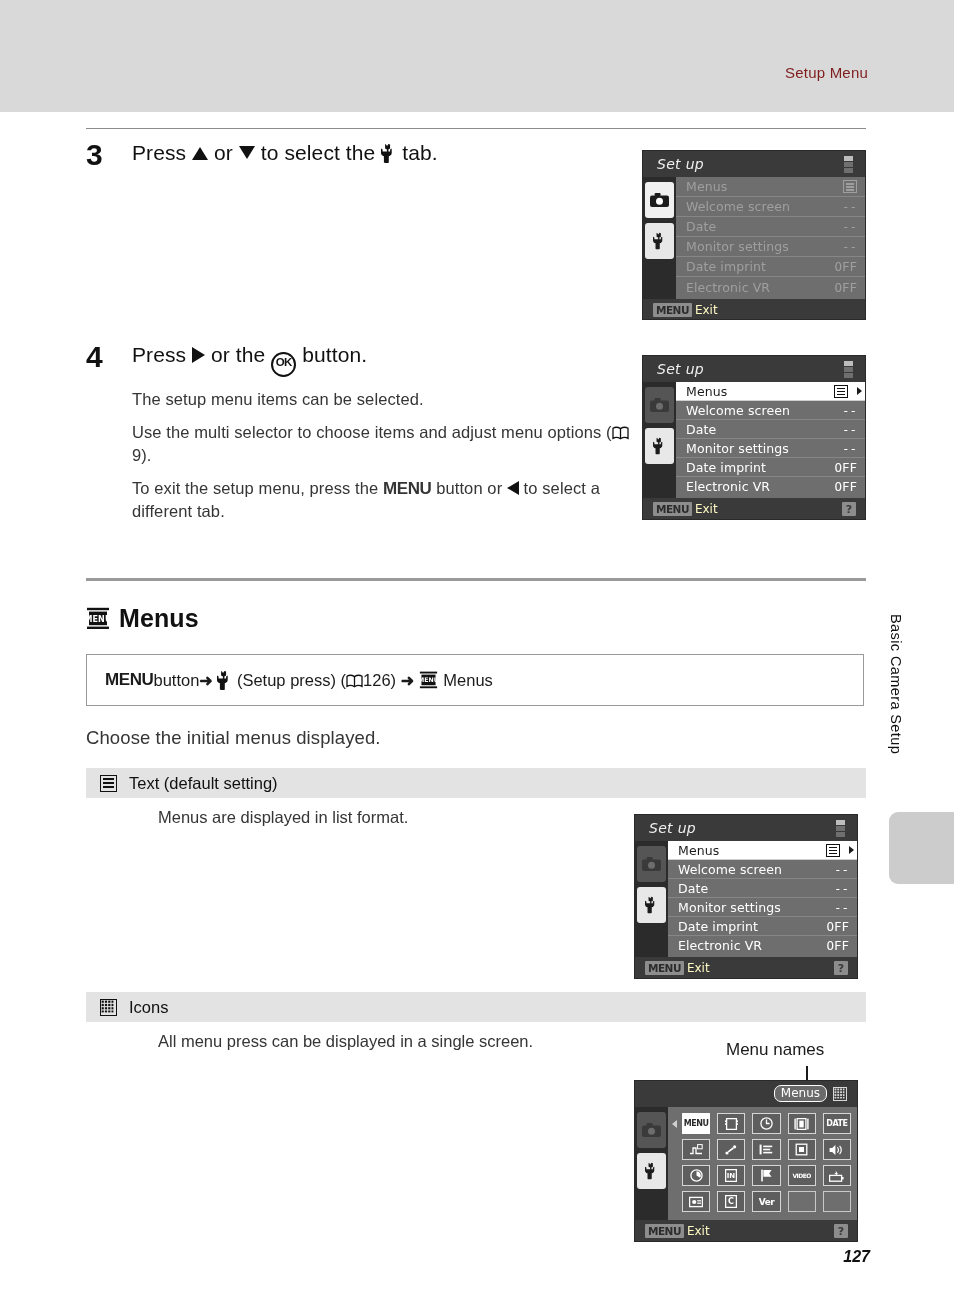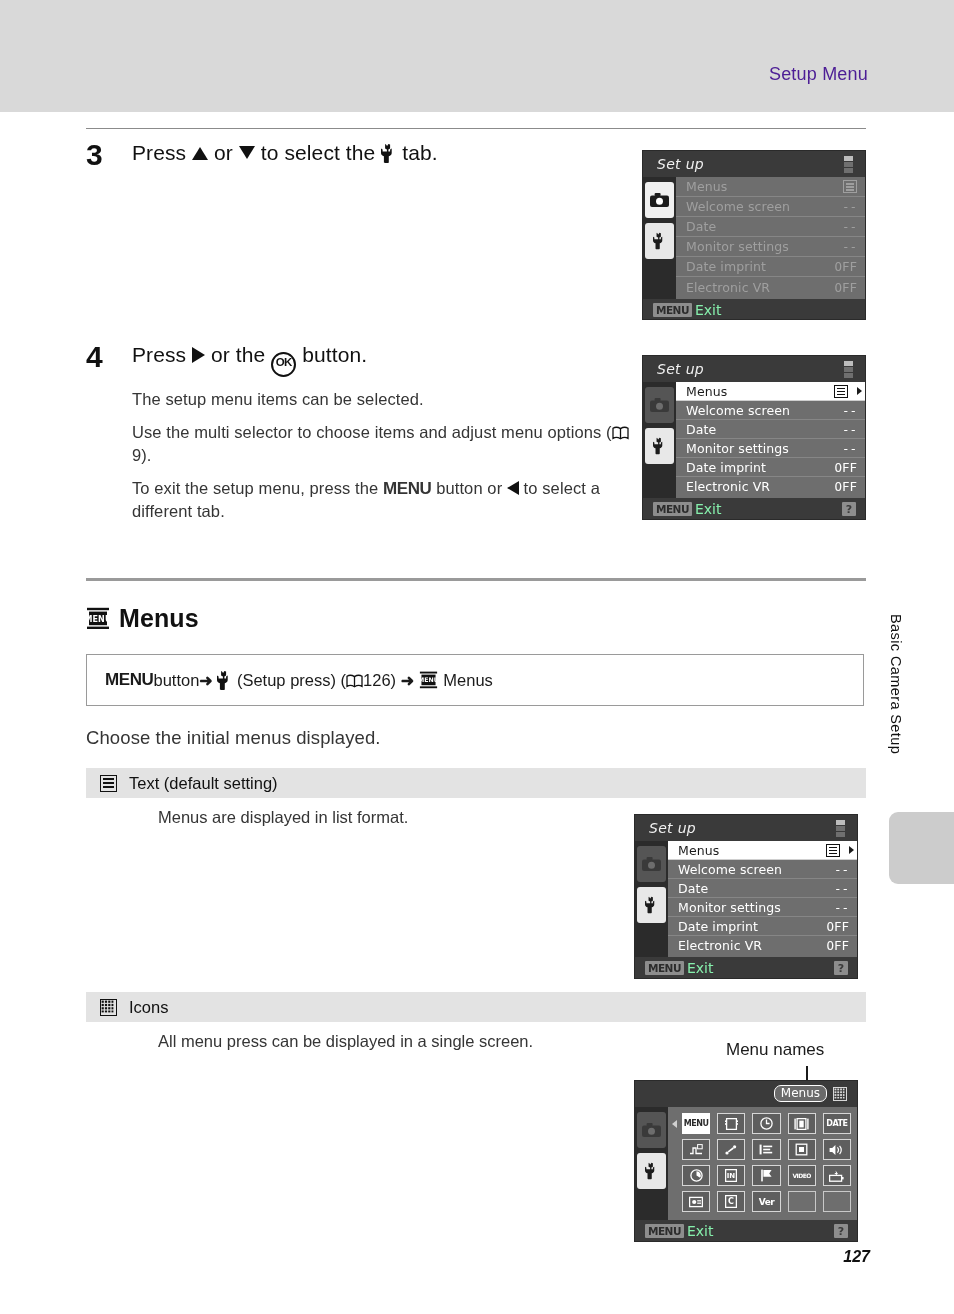--- a/index.html
+++ b/index.html
@@ -8,21 +8,21 @@
     font-family:"Liberation Sans", sans-serif;
     color:#1b1b1b;position:relative;overflow:hidden;
   }
   
   .page-header{
     position:absolute;left:0;top:0;width:954px;height:112px;
     background:#d9d9d9;
   }
   .page-header .hdr-title{
     position:absolute;right:86px;top:64px;
-    font-size:18px;letter-spacing:.2px;color:#4c1d95;
+    font-size:15px;letter-spacing:.2px;color:#7f1d1d;
   }
   
   .side-tab-label{
     position:absolute;left:888px;top:614px;
     font-size:14.5px;color:#111;
     writing-mode:vertical-rl;text-orientation:mixed;
     letter-spacing:.4px;white-space:nowrap;
   }
   .side-tab-block{
     position:absolute;left:889px;top:812px;width:70px;height:72px;
@@ -166,21 +166,21 @@
   .lcd-bot{
     height:22px;background:#3a3a3a;display:flex;align-items:center;
     padding:0 8px 0 10px;position:relative;
   }
   .menu-chip{
     display:inline-block;background:#8d8d8d;color:#2c2c2c;
     font-size:10.5px;font-weight:bold;padding:1px 3px;letter-spacing:-.5px;
     font-family:"DejaVu Sans", sans-serif;border-radius:1px;
   }
   .lcd-bot .exit{
-    color:#86efac;font-size:14px;margin-left:3px;
+    color:#fef9c3;font-size:12px;margin-left:3px;
     font-family:"DejaVu Sans", sans-serif;
   }
   .help-chip{
     position:absolute;right:9px;top:4px;width:14px;height:14px;
     background:#8d8d8d;color:#3a3a3a;font-size:11px;font-weight:bold;
     display:flex;align-items:center;justify-content:center;border-radius:1px;
     font-family:"DejaVu Sans", sans-serif;
   }
   .cursor-arrow{
     position:absolute;right:3px;top:50%;transform:translateY(-50%);

